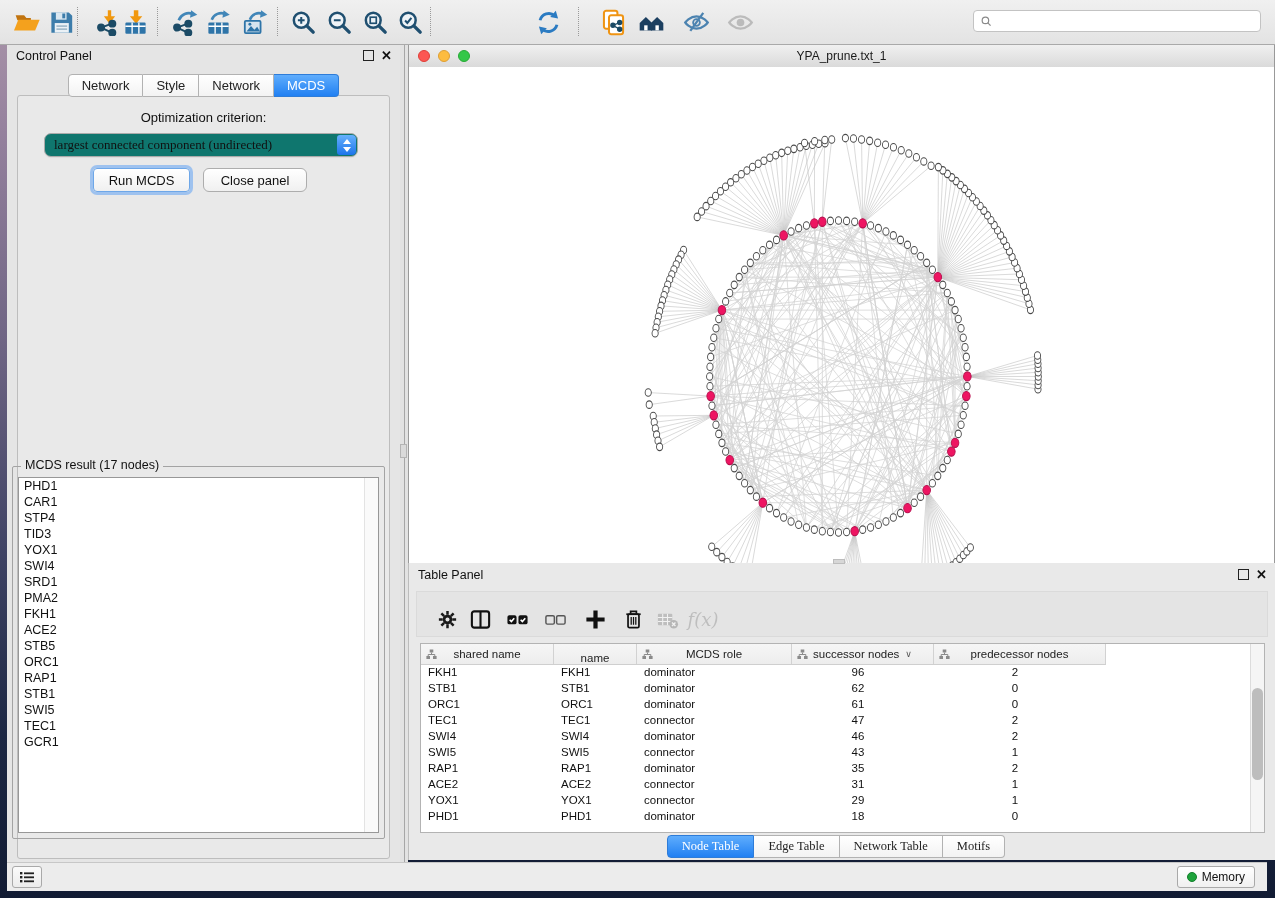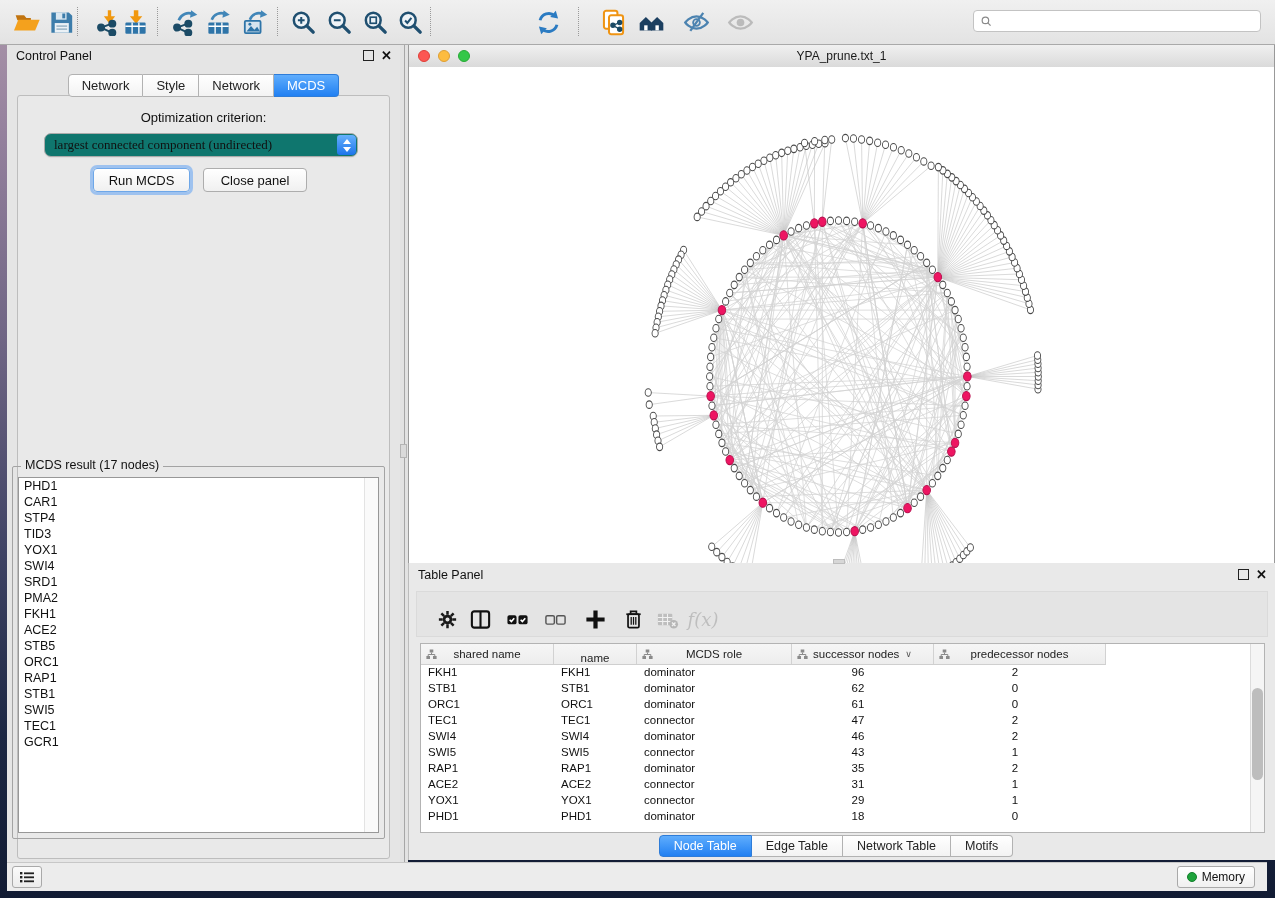--- a/index.html
+++ b/index.html
@@ -68,21 +68,21 @@
   .th{position:relative;height:20px;border-right:1px solid #d2d2d2;display:flex;align-items:center;justify-content:center;font-size:11.5px;color:#222;box-sizing:border-box;cursor:pointer;}
   .th .treeic{position:absolute;left:5px;top:5px;}
   .th .sortchev{margin-left:6px;font-size:9px;color:#555;}
   .tbody{position:absolute;left:0;top:20px;right:13px;bottom:0;}
   .ntr{display:flex;height:16px;align-items:center;cursor:pointer;}
   .ntd{font-size:11.5px;color:#111;white-space:nowrap;overflow:hidden;box-sizing:border-box;}
   .ntd.txt{padding-left:7px;}
   .ntd.num{text-align:center;padding-right:10px;}
   .vtrack{position:absolute;right:0;top:0;bottom:0;width:13px;background:#f5f5f5;border-left:1px solid #dcdcdc;}
   .vthumb{position:absolute;left:1px;right:1px;top:44px;height:92px;background:#bdbdbd;border-radius:6px;cursor:pointer;}
-  .seg2{position:absolute;left:0;right:12px;top:272px;display:flex;justify-content:center;}
+  .seg2{position:absolute;left:0;right:12px;top:272px;display:flex;justify-content:center;font-family:Liberation Serif, serif;}
   .seg2 .tab{font-size:12.5px;padding:3px 14px;}
   
   .statusbar{position:absolute;left:7px;right:8px;top:862px;height:28px;background:#ececec;border-top:1px solid #c7c7c7;}
   .listbtn{position:absolute;left:5px;top:3px;width:30px;height:22px;background:linear-gradient(#fbfbfb,#ececec);border:1px solid #a9a9a9;border-radius:3px;display:flex;align-items:center;justify-content:center;cursor:pointer;box-sizing:border-box;}
   .membtn{position:absolute;right:12px;top:3px;height:22px;padding:0 9px;background:linear-gradient(#ffffff,#f0f0f0);border:1px solid #a9a9a9;border-radius:3px;display:flex;align-items:center;gap:5px;font-size:12px;color:#111;cursor:pointer;box-sizing:border-box;}
   .memdot{width:10px;height:10px;border-radius:50%;background:#1ea33b;border:1px solid #13802c;box-sizing:border-box;}
 </style>
 </head>
 <body>
 
@@ -258,21 +258,21 @@
     <div class="mselect">
       <span>largest connected component (undirected)</span>
       <span class="mstep">
           <span class="tri-up"></span>
           <span class="tri-dn"></span>
         </span>
     </div>
     <div class="mbtn focus" style="left:86px;top:124px;width:97px;">
         <span>Run MCDS</span>
       </div>
-    <div class="mbtn" style="left:196px;top:124px;width:104px;">
+    <div class="mbtn" style="left:196px;top:124px;width:104px;border-radius:6px;">
         <span>Close panel</span>
       </div>
     <div class="fset">
       <span class="fset-legend">MCDS result (17 nodes)</span>
       <div class="listbox">
         <div class="lb-track"></div>
       <div class="litem">PHD1</div>
           <div class="litem">CAR1</div>
           <div class="litem">STP4</div>
           <div class="litem">TID3</div>

